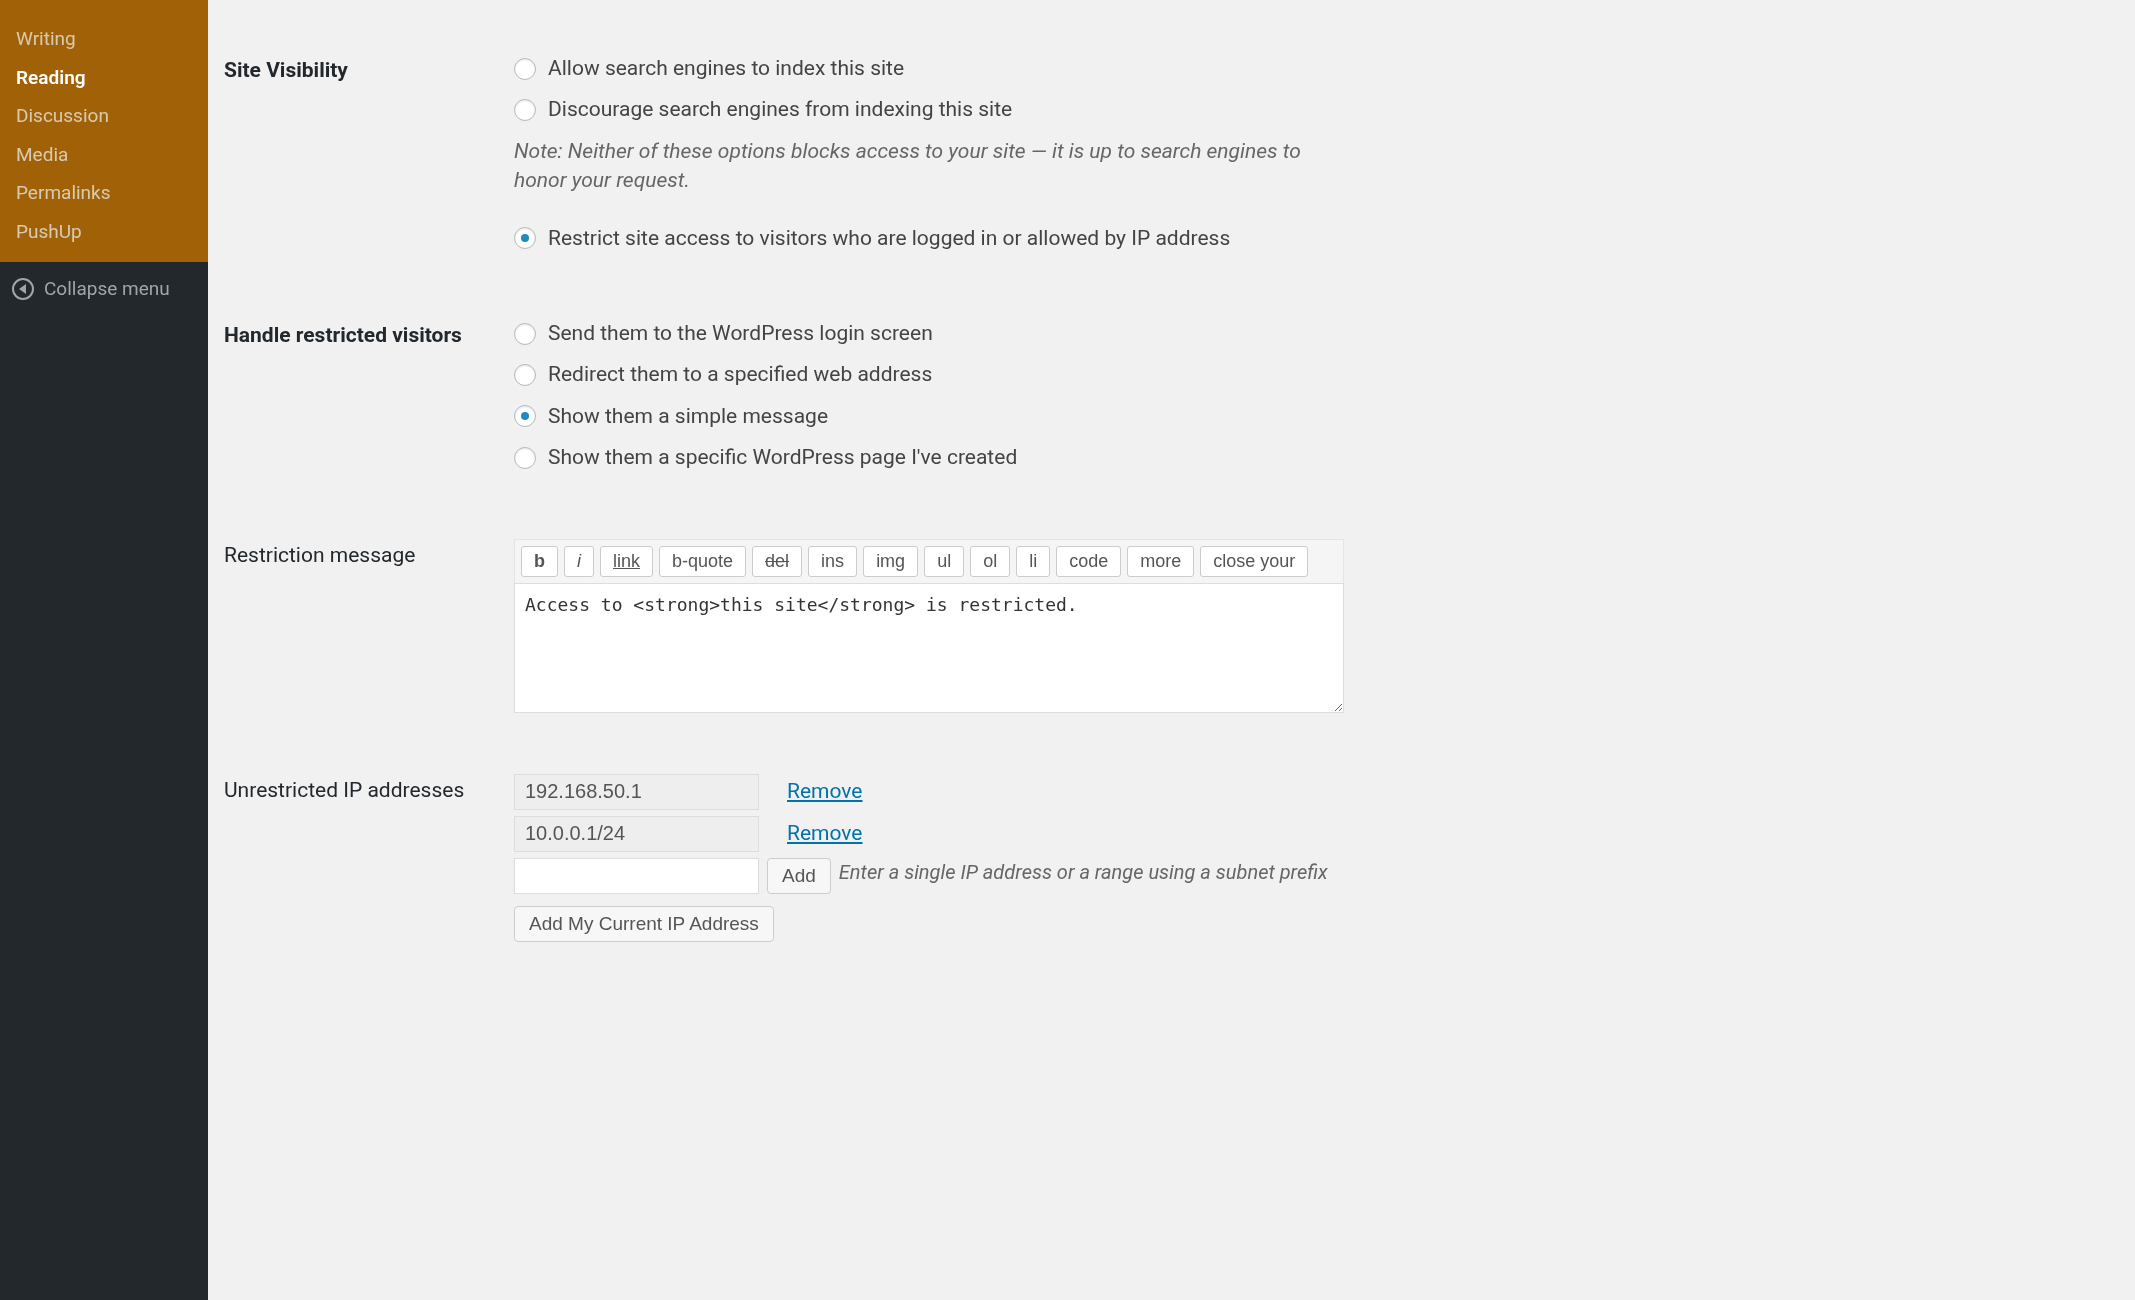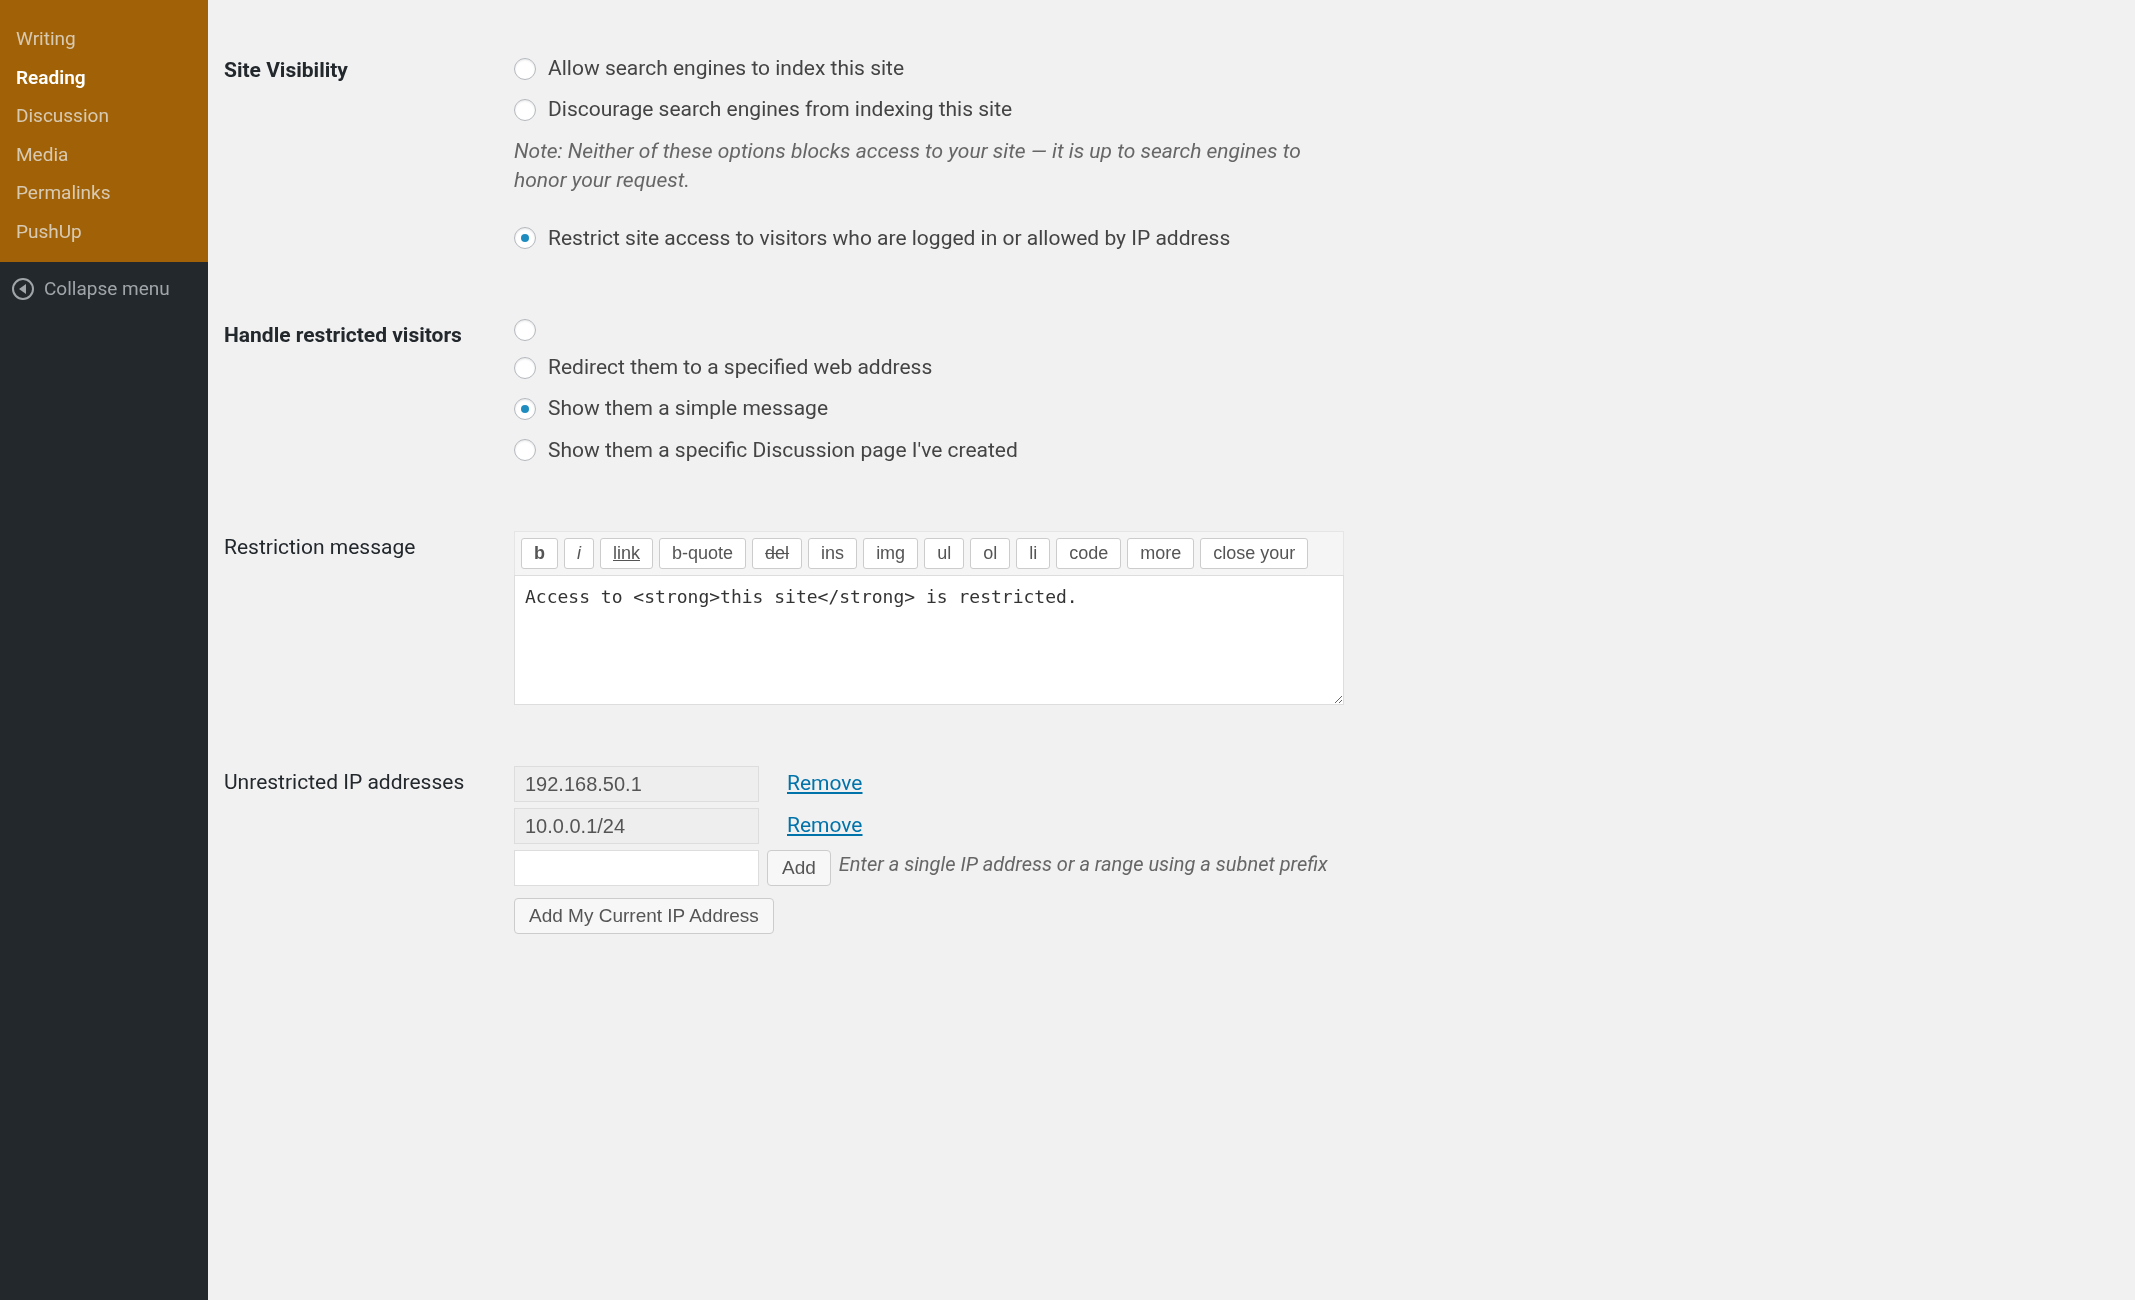--- a/index.html
+++ b/index.html
@@ -223,32 +223,33 @@
           <span>Restrict site access to visitors who are logged in or allowed by IP address</span>
         </label>
       </div>
     </div>
 
     <div class="form-row">
       <div class="row-label">Handle restricted visitors</div>
       <div class="row-body">
         <label class="radio-line">
           <span class="radio"></span>
+          <span>Send them to the WordPress login screen</span>
         </label>
         <label class="radio-line">
           <span class="radio"></span>
           <span>Redirect them to a specified web address</span>
         </label>
         <label class="radio-line">
           <span class="radio checked"></span>
           <span>Show them a simple message</span>
         </label>
         <label class="radio-line">
           <span class="radio"></span>
-          <span>Show them a specific Discussion page I've created</span>
+          <span>Show them a specific WordPress page I've created</span>
         </label>
       </div>
     </div>
 
     <div class="form-row">
       <div class="row-label light">Restriction message</div>
       <div class="row-body">
         <div class="quicktags">
           <button class="qt-btn bold">b</button>
           <button class="qt-btn italic">i</button>

